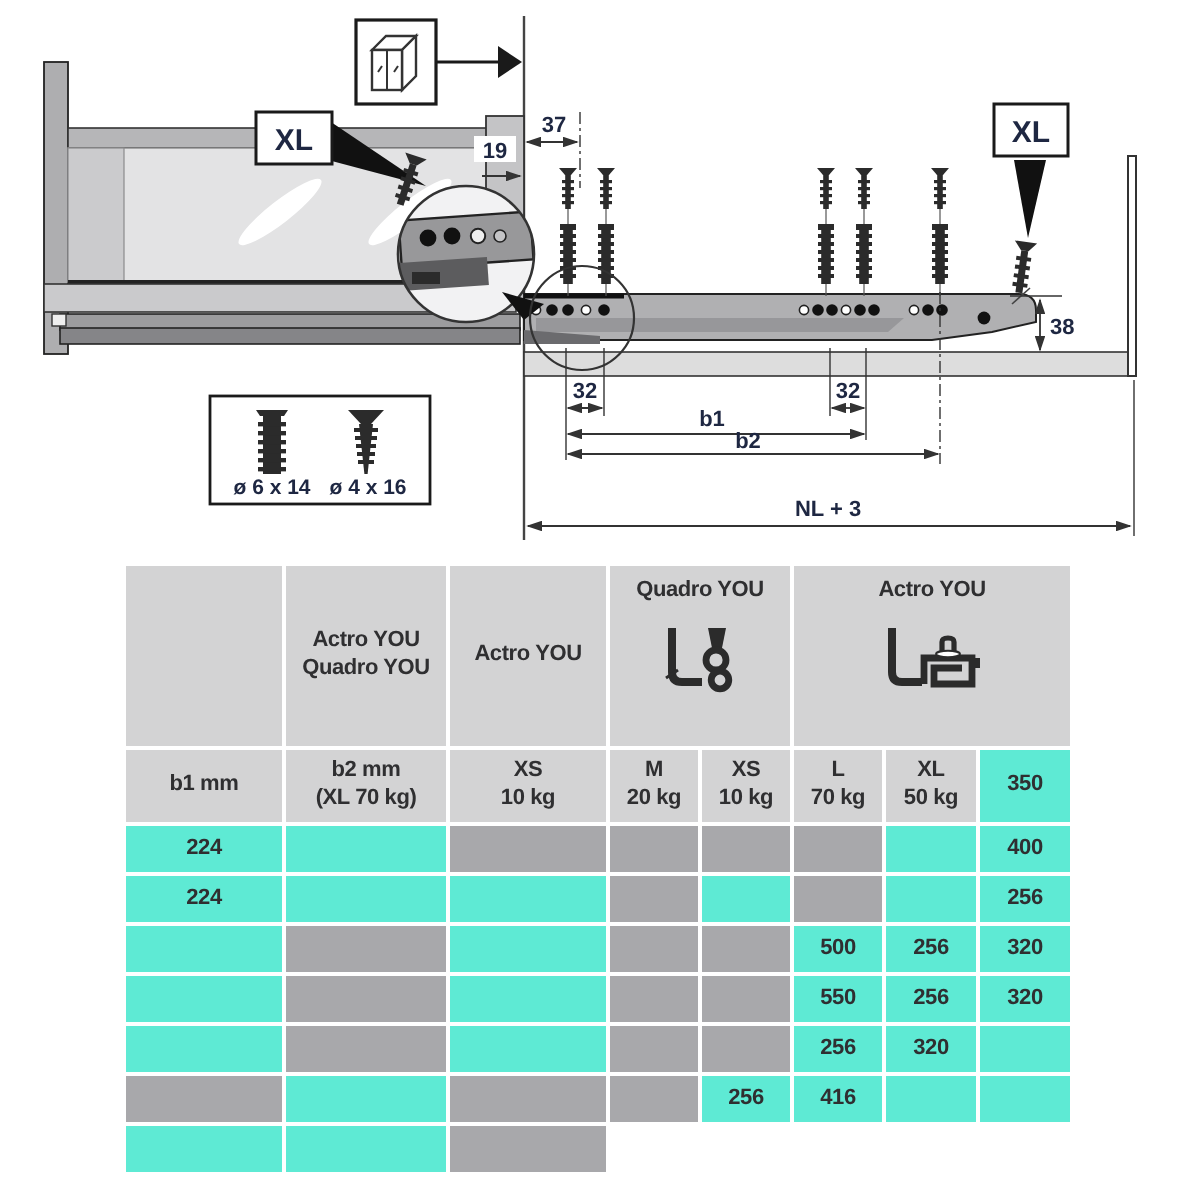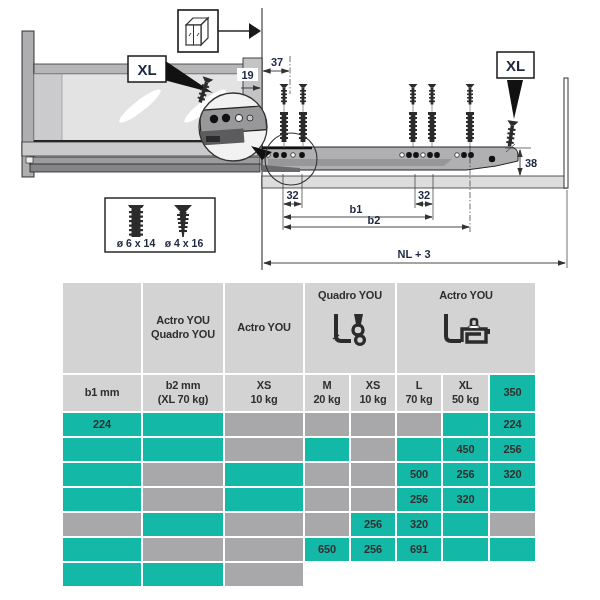--- a/index.html
+++ b/index.html
@@ -19,21 +19,21 @@
     grid-template-columns:78px 80px 78px 44px 44px 44px 45px 45px;
     grid-template-rows:90px 36px repeat(7,23px);
     gap:2px;
     color:#2f2f31;
   }
   .cell{
     display:flex;flex-direction:column;align-items:center;justify-content:center;
     font-size:11px;font-weight:700;letter-spacing:-0.2px;line-height:1.25;
     text-align:center;
   }
-  .lt{background:#14b8a6;}
+  .lt{background:#5eead4;}
   .dk{background:#a8a8ab;}
   .hdr{background:#d3d3d4;}
   .group-span-2{grid-column:4/6;}
   .group-span-3{grid-column:6/9;}
   .group-cell{justify-content:flex-start;padding-top:6px;}
   .group-cell .profile-icon{margin-top:8px;}
   .subhdr div{display:block;}
 </style>
 </head>
 <body>
@@ -319,62 +319,62 @@
 
   <div class="cell lt">350</div>
   <div class="cell lt">224</div>
   <div class="cell lt"></div>
   <div class="cell dk"></div>
   <div class="cell dk"></div>
   <div class="cell dk"></div>
   <div class="cell dk"></div>
   <div class="cell lt"></div>
 
+  <div class="cell lt">400</div>
   <div class="cell lt">224</div>
   <div class="cell lt"></div>
   <div class="cell lt"></div>
   <div class="cell dk"></div>
   <div class="cell lt"></div>
   <div class="cell dk"></div>
   <div class="cell lt"></div>
 
-  <div class="cell lt">450</div>
   <div class="cell lt">256</div>
   <div class="cell lt"></div>
   <div class="cell dk"></div>
   <div class="cell lt"></div>
   <div class="cell dk"></div>
   <div class="cell dk"></div>
 
   <div class="cell lt">500</div>
   <div class="cell lt">256</div>
   <div class="cell lt">320</div>
   <div class="cell lt"></div>
   <div class="cell dk"></div>
   <div class="cell lt"></div>
   <div class="cell dk"></div>
   <div class="cell dk"></div>
 
+  <div class="cell lt">550</div>
   <div class="cell lt">256</div>
   <div class="cell lt">320</div>
   <div class="cell lt"></div>
   <div class="cell dk"></div>
   <div class="cell lt"></div>
   <div class="cell dk"></div>
   <div class="cell dk"></div>
 
   <div class="cell lt">256</div>
   <div class="cell lt">320</div>
   <div class="cell lt"></div>
   <div class="cell dk"></div>
   <div class="cell lt"></div>
   <div class="cell dk"></div>
   <div class="cell dk"></div>
 
-  <div class="cell lt">650</div>
-  <div class="cell lt">256</div>
-  <div class="cell lt">691</div>
+  <div class="cell lt">256</div>
+  <div class="cell lt">416</div>
   <div class="cell lt"></div>
   <div class="cell lt"></div>
   <div class="cell lt"></div>
   <div class="cell lt"></div>
   <div class="cell dk"></div>
 </div>
 
 </body></html>

